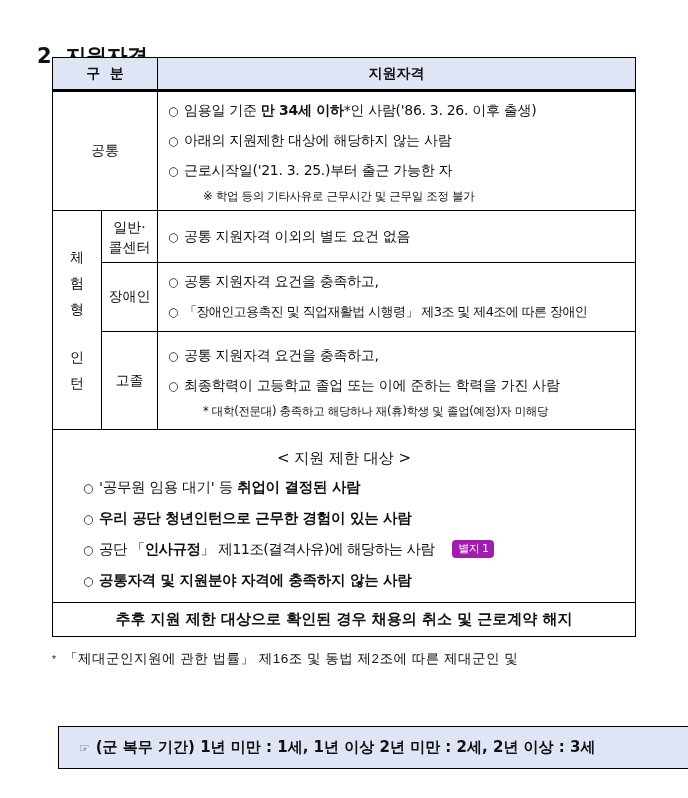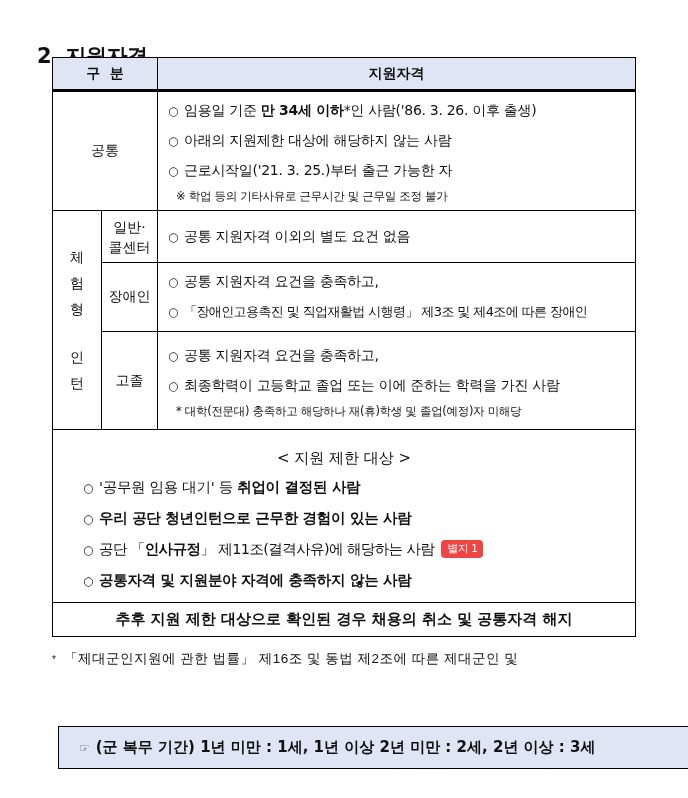--- a/index.html
+++ b/index.html
@@ -18,35 +18,35 @@
       padding-left: 37px;
     }
     table.qual td, table.qual th { border: 1px solid #000; }
     table.qual th {
       background: #dfe5f5; height: 33px; font-weight: bold; font-size: 14px;
       border-bottom: 3px solid #000;
     }
     .cat { text-align: center; vertical-align: middle; }
     .content { padding: 4px 10px; vertical-align: middle; }
     .line { line-height: 29px; white-space: nowrap; letter-spacing: -0.3px; }
-    .note { font-size: 11.5px; line-height: 20px; white-space: nowrap; letter-spacing: -0.3px; }
+    .note { font-size: 11.5px; line-height: 20px; white-space: nowrap; letter-spacing: -0.3px; margin-left: 27px; }
     .note.indent { padding-left: 8px; }
     .bullet { display: inline-block; width: 16px; font-size: 12px; }
     b { font-weight: bold; }
 
     .vert { text-align: center; font-size: 14px; line-height: 26px; }
     .vert .gap { height: 22px; }
 
     .restrict { padding: 6px 30px 6px 30px; }
     .restrict-title { text-align: center; font-size: 15px; line-height: 28px; margin-top: 8px; }
     .restrict .line { line-height: 30px; font-size: 14.5px; }
     .badge {
-      display: inline-block; background: #ef4444; color: #fff;
+      display: inline-block; background: #a21caf; color: #fff;
       font-size: 11px; padding: 1px 6px; border-radius: 4px;
-      line-height: 16px; margin-left: 7px; vertical-align: 2px;
+      line-height: 16px; margin-left: 18px; vertical-align: 2px;
     }
     .footer-row { text-align: center; font-weight: bold; font-size: 15px; height: 34px; }
 
     .footnote {
       position: absolute; left: 52px; top: 646px; width: 590px;
       font-family: Liberation Sans, sans-serif;
       font-size: 13.5px; line-height: 25px; letter-spacing: 0.5px;
       text-align: justify;
     }
     .footnote .star { display: inline-block; width: 12px; font-size: 10px; }
@@ -150,21 +150,21 @@
       <div class="line" style="letter-spacing:-0.6px">
         <span class="bullet">○</span><span>공단 「</span><b>인사규정</b><span>」 제11조(결격사유)에 해당하는 사람</span><span class="badge">별지 1</span>
       </div>
       <div class="line">
         <span class="bullet">○</span><b>공통자격 및 지원분야 자격에 충족하지 않는 사람</b>
       </div>
     </td>
   </tr>
 
   <tr>
-    <td colspan="3" class="footer-row">추후 지원 제한 대상으로 확인된 경우 채용의 취소 및 공통자격 해지</td>
+    <td colspan="3" class="footer-row">추후 지원 제한 대상으로 확인된 경우 채용의 취소 및 근로계약 해지</td>
   </tr>
 </tbody>
   </table>
 
 <div class="footnote">
   <div class="l1"><span class="star">*</span><span>「제대군인지원에 관한 법률」 제16조 및 동법 제2조에 따른 제대군인 및</span></div>
 </div>
 
 <div class="ext-box">
   <span class="hand">☞</span><span>(군 복무 기간) 1년 미만 : 1세, 1년 이상 2년 미만 : 2세, 2년 이상 : 3세</span>

